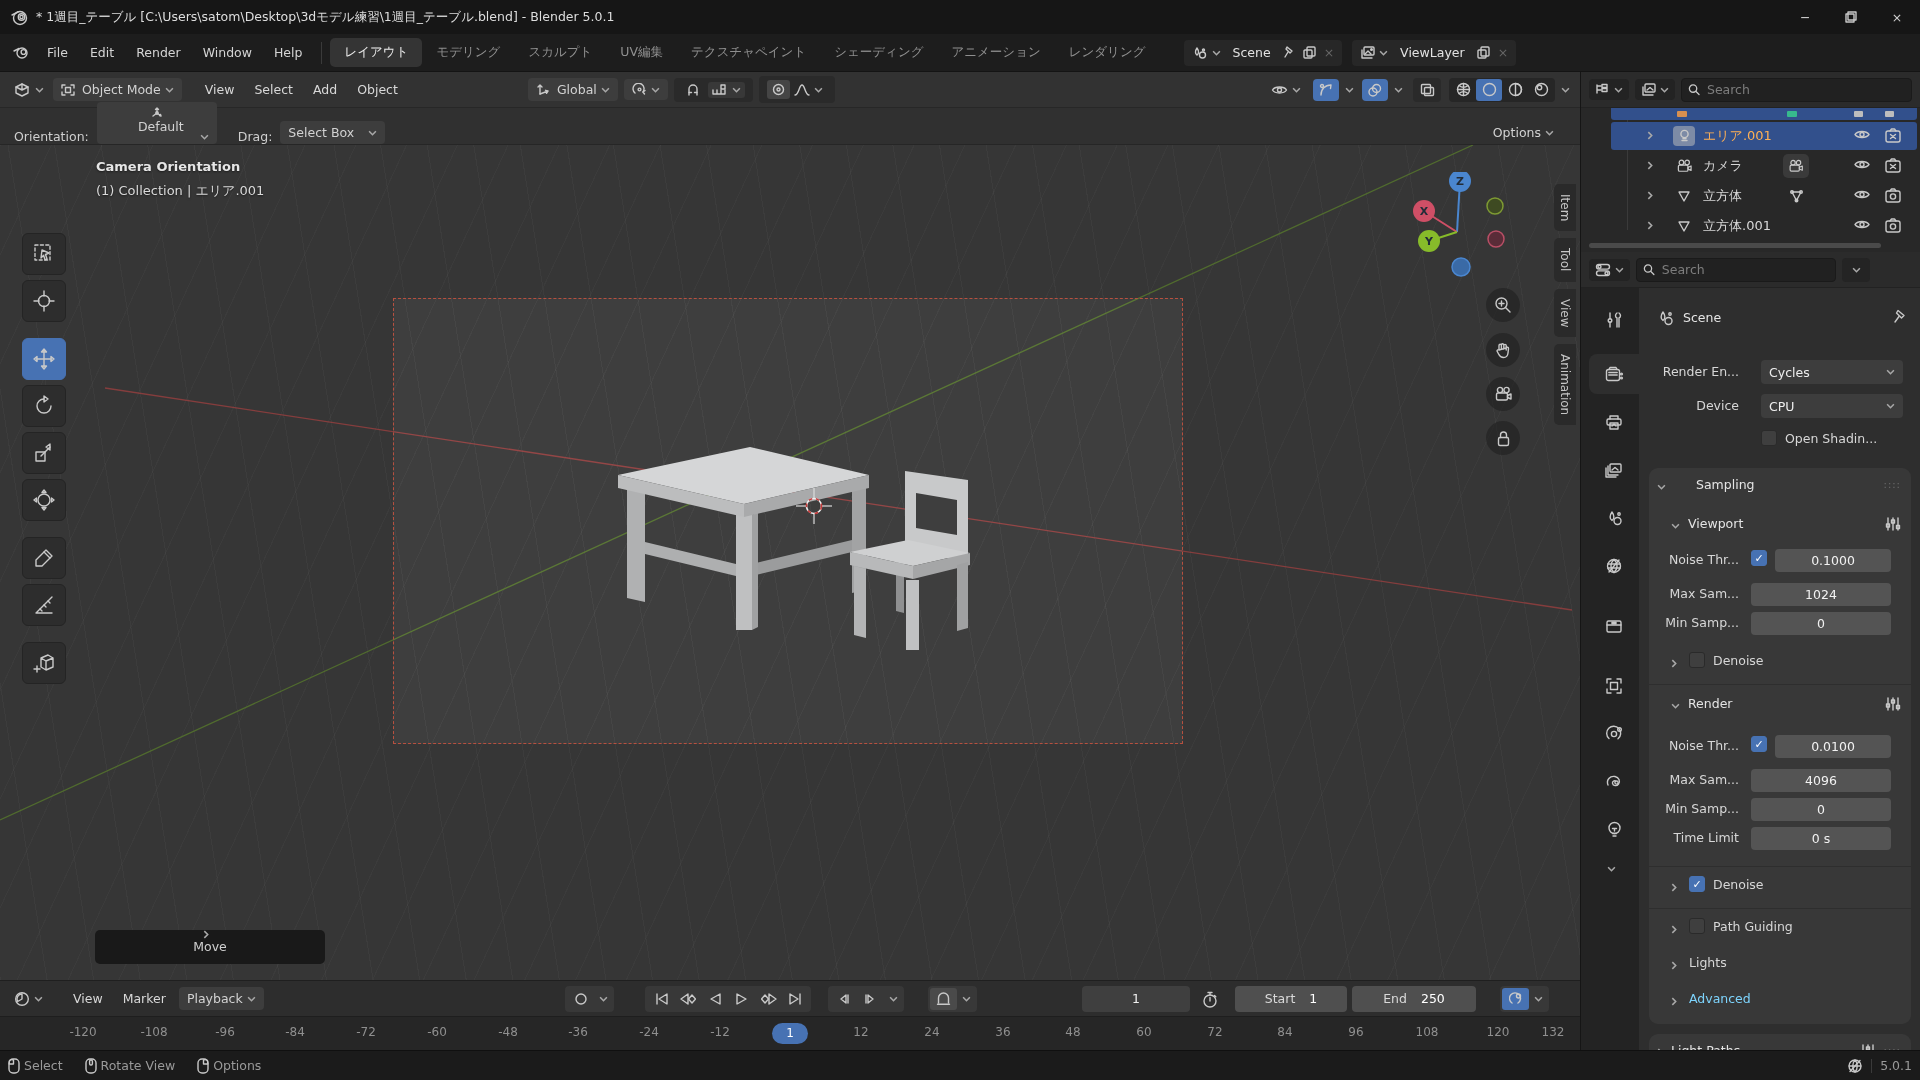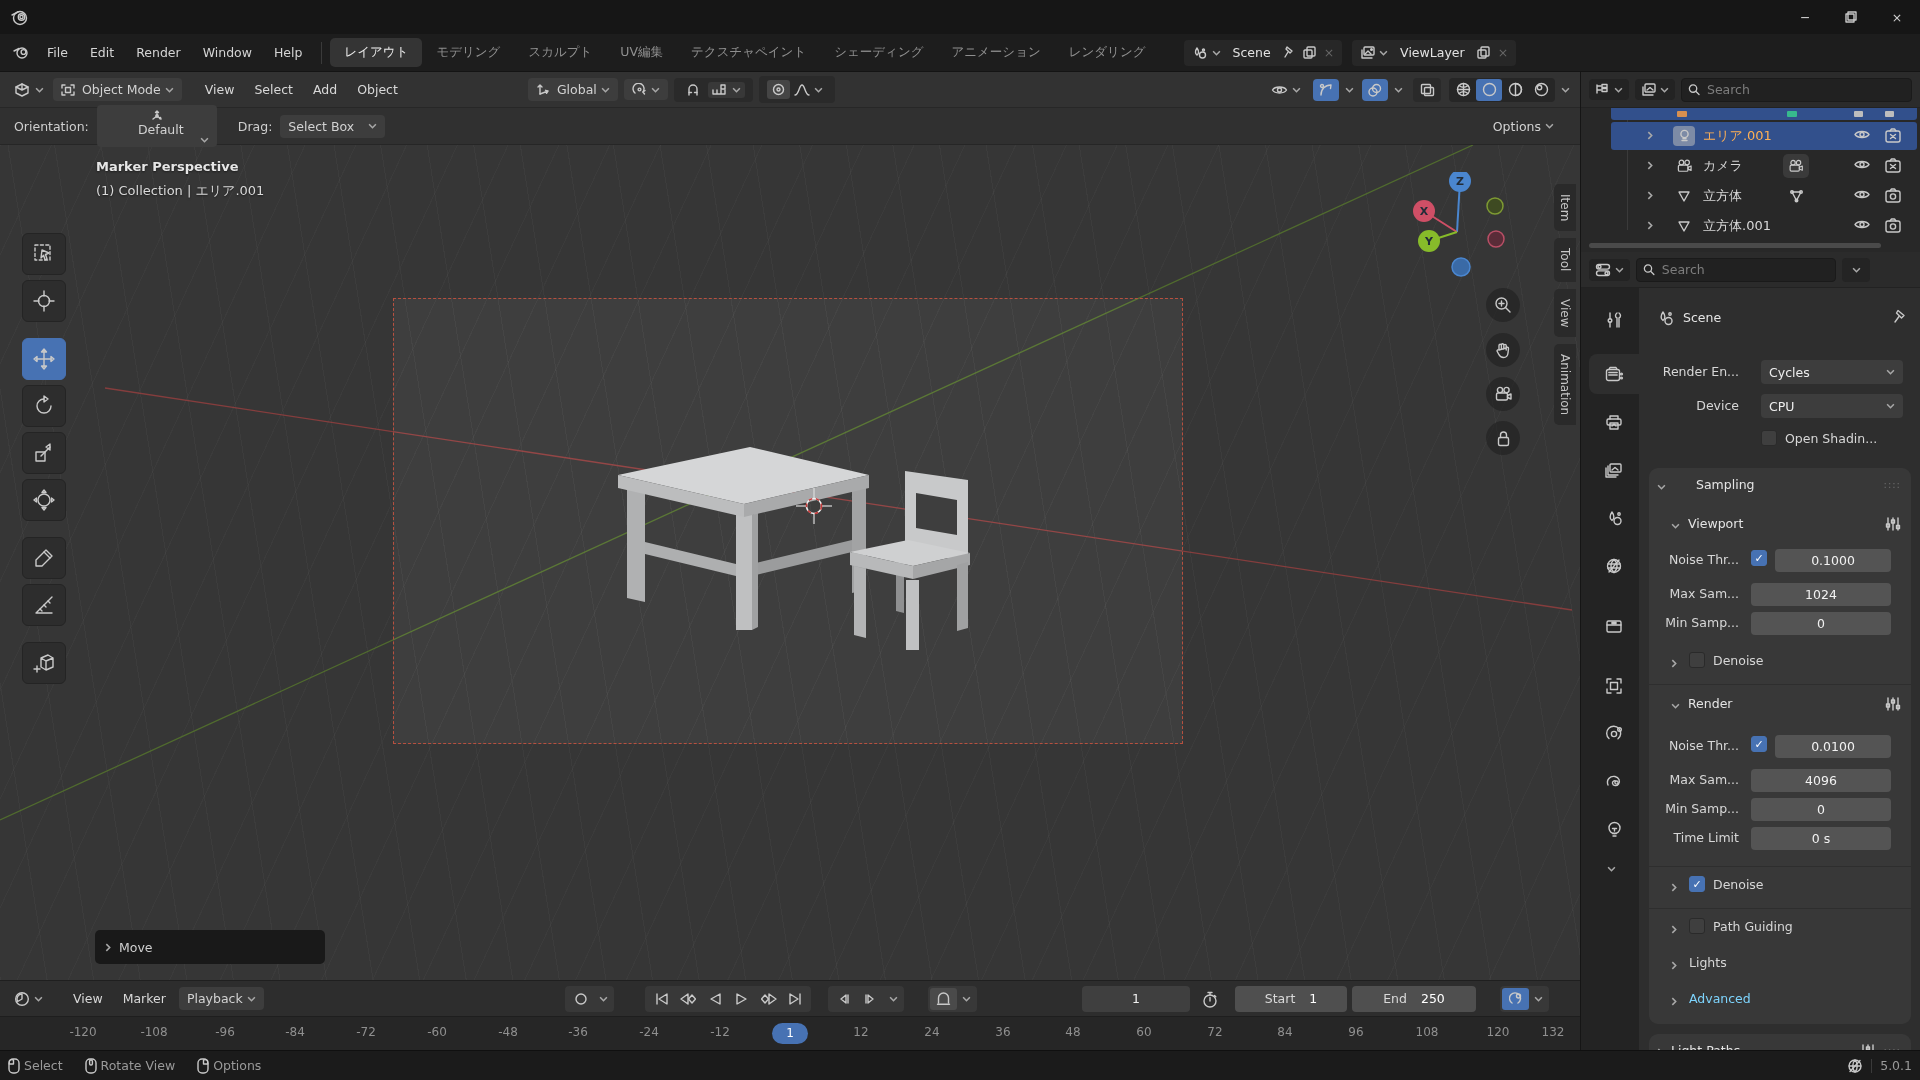--- a/index.html
+++ b/index.html
@@ -27,21 +27,21 @@
   .ws-tab.active{background:#343434;color:#eaeaea;}
   .id-block{display:flex;align-items:center;background:#272727;border-radius:4px;height:26px;margin-left:10px;padding:0 4px;}
   .id-iconbtn{display:flex;align-items:center;padding:0 4px;height:100%;}
   .id-name{padding:0 8px;color:#e2e2e2;}
   .id-small{padding:0 4px;color:#9a9a9a;}
   .dim-x{color:#666;padding:0 4px;}
 
   
   .viewport{position:absolute;top:72px;left:0;width:1580px;height:908px;background:#3a3a3a;overflow:hidden;}
   .vp-header{position:relative;z-index:6;height:36px;background:#323232;border-bottom:1px solid #272727;display:flex;align-items:center;padding:0 8px;}
-  .vp-tools{position:relative;z-index:6;height:37px;background:#303030;border-bottom:1px solid #262626;display:flex;align-items:center;padding:0 14px;}
+  .vp-tools{position:relative;z-index:6;height:37px;background:#303030;border-bottom:1px solid #262626;display:flex;align-items:flex-end;padding:0 14px;}
   .hdr-btn{display:flex;align-items:center;padding:4px 6px;border-radius:4px;}
   .hdr-menu{padding:5px 10px;color:#d8d8d8;}
   .pill{display:flex;align-items:center;background:#2a2a2a;border-radius:4px;padding:4px 8px;margin:0 3px;}
   .pill.light{background:#3d3d3d;}
   .toggle-blue{width:26px;height:22px;background:#4772b3;border-radius:4px;display:flex;align-items:center;justify-content:center;color:#fff;margin-left:6px;}
   .shading-group{display:flex;align-items:center;background:#262626;border-radius:4px;margin-left:8px;padding:1px;}
   .shade-btn{width:26px;height:22px;display:flex;align-items:center;justify-content:center;border-radius:3px;}
   .shade-btn.active{background:#4772b3;}
   .vp-canvas{position:absolute;top:73px;left:0;right:0;bottom:0;
      background:
@@ -51,21 +51,21 @@
   .cam-frame{position:absolute;left:393px;top:153px;width:790px;height:446px;border:1px dashed #b7503f;background:rgba(255,255,255,0.025);box-shadow:0 0 0 2000px rgba(16,16,16,0.10);}
   .vp-overlay-text{position:absolute;left:96px;top:14px;color:#e6e6e6;font-size:13px;text-shadow:0 1px 2px rgba(0,0,0,.5);}
   .vp-overlay-text .sub{margin-top:8px;color:#dadada;}
   .toolbar{position:absolute;left:22px;top:88px;width:46px;}
   .tool-btn{width:44px;height:42px;background:#2d2d2d;border:1px solid #242424;border-radius:6px;margin-bottom:5px;display:flex;align-items:center;justify-content:center;}
   .tool-btn.active{background:#4772b3;border-color:#4772b3;}
   .tool-gap{height:11px;}
   .ntabs{position:absolute;right:0;top:39px;width:26px;}
   .ntab{writing-mode:vertical-rl;background:#2a2a2a;color:#c6c6c6;border-radius:5px 0 0 5px;padding:10px 4px;margin-bottom:7px;font-size:12px;}
   .nav-circle{position:absolute;width:34px;height:34px;border-radius:50%;background:rgba(30,30,30,0.55);display:flex;align-items:center;justify-content:center;}
-  .move-panel{position:absolute;left:95px;top:785px;width:230px;height:34px;background:#191919;border-radius:5px;display:flex;align-items:center;padding:0 10px;color:#d0d0d0;}
+  .move-panel{position:absolute;left:95px;top:785px;width:230px;height:34px;background:#191919;border-radius:5px;display:flex;align-items:center;padding:0 10px;color:#d0d0d0;flex-direction:column;}
   .move-panel svg{margin-right:8px;}
 
   
   .timeline{position:absolute;top:980px;left:0;width:1580px;height:70px;}
   .tl-header{position:relative;height:36px;background:#2d2d2d;border-top:1px solid #1f1f1f;display:flex;align-items:center;padding:0 8px;}
   .tl-ruler{position:relative;height:34px;background:#262626;border-top:1px solid #1e1e1e;}
   .tick{position:absolute;top:8px;width:50px;text-align:center;color:#8f8f8f;font-size:12px;}
   .tick.cur{width:36px;top:6px;height:21px;line-height:21px;background:#4772b3;color:#fff;border-radius:11px;font-size:12px;}
   .tl-cluster{display:flex;align-items:center;background:#383838;border-radius:4px;position:absolute;height:26px;padding:0 2px;}
   .tl-btn{width:27px;height:22px;display:flex;align-items:center;justify-content:center;border-radius:3px;}
@@ -128,20 +128,21 @@
 </head>
 <body>
 
 <div class="titlebar">
   <svg class="ic" width="18" height="18" viewBox="0 0 18 18">
     <circle cx="10" cy="10" r="6.5" fill="#e87d0d" stroke="none"></circle>
     <circle cx="11.5" cy="9" r="3.2" fill="#fff" stroke="none"></circle>
     <circle cx="11.5" cy="9" r="1.6" fill="#2a4f8a" stroke="none"></circle>
     <path d="M2,7 L8,4" stroke="#e87d0d" stroke-width="2.4"></path>
   </svg>
+  <span class="title">* 1週目_テーブル [C:\Users\satom\Desktop\3dモデル練習\1週目_テーブル.blend] - Blender 5.0.1</span>
   <div class="win-controls">
     <span class="win-btn">─</span>
     <span class="win-btn">
       <svg class="ic" width="12" height="12" viewBox="0 0 12 12">
           <rect x="3" y="1" width="8" height="8"></rect>
           <rect x="1" y="3" width="8" height="8" fill="#161616"></rect>
         </svg>
     </span>
     <span class="win-btn">×</span>
   </div>
@@ -437,21 +438,21 @@
     <svg class="abs" style="left:794px;top:341px;" width="40" height="40" viewBox="0 0 40 40">
       <line x1="20" y1="2" x2="20" y2="13" stroke="#dcdcdc" stroke-width="1.2"></line>
       <line x1="20" y1="27" x2="20" y2="38" stroke="#dcdcdc" stroke-width="1.2"></line>
       <line x1="2" y1="20" x2="13" y2="20" stroke="#dcdcdc" stroke-width="1.2"></line>
       <line x1="27" y1="20" x2="38" y2="20" stroke="#dcdcdc" stroke-width="1.2"></line>
       <circle cx="20" cy="20" r="7.5" fill="none" stroke="#f0f0f0" stroke-width="1.6"></circle>
       <circle cx="20" cy="20" r="7.5" fill="none" stroke="#c43a3a" stroke-width="1.6" stroke-dasharray="3.7 3.7"></circle>
     </svg>
 
     <div class="vp-overlay-text">
-      <div style="font-weight:bold;">Marker Perspective</div>
+      <div style="font-weight:bold;">Camera Orientation</div>
       <div class="sub">(1) Collection | エリア.001</div>
     </div>
 
     <div class="toolbar">
       <div class="tool-btn">
         <svg class="ic" width="22" height="22" viewBox="0 0 22 22">
           <rect x="2" y="2" width="15" height="15" stroke="#d8a450" stroke-dasharray="3 2.4"></rect>
           <path d="M9,7 L16,10 L12.5,11.5 L14,16 L12,16.8 L10.6,12.3 L8,15 Z" fill="#e8e8e8" stroke="none"></path>
         </svg>
       </div>

